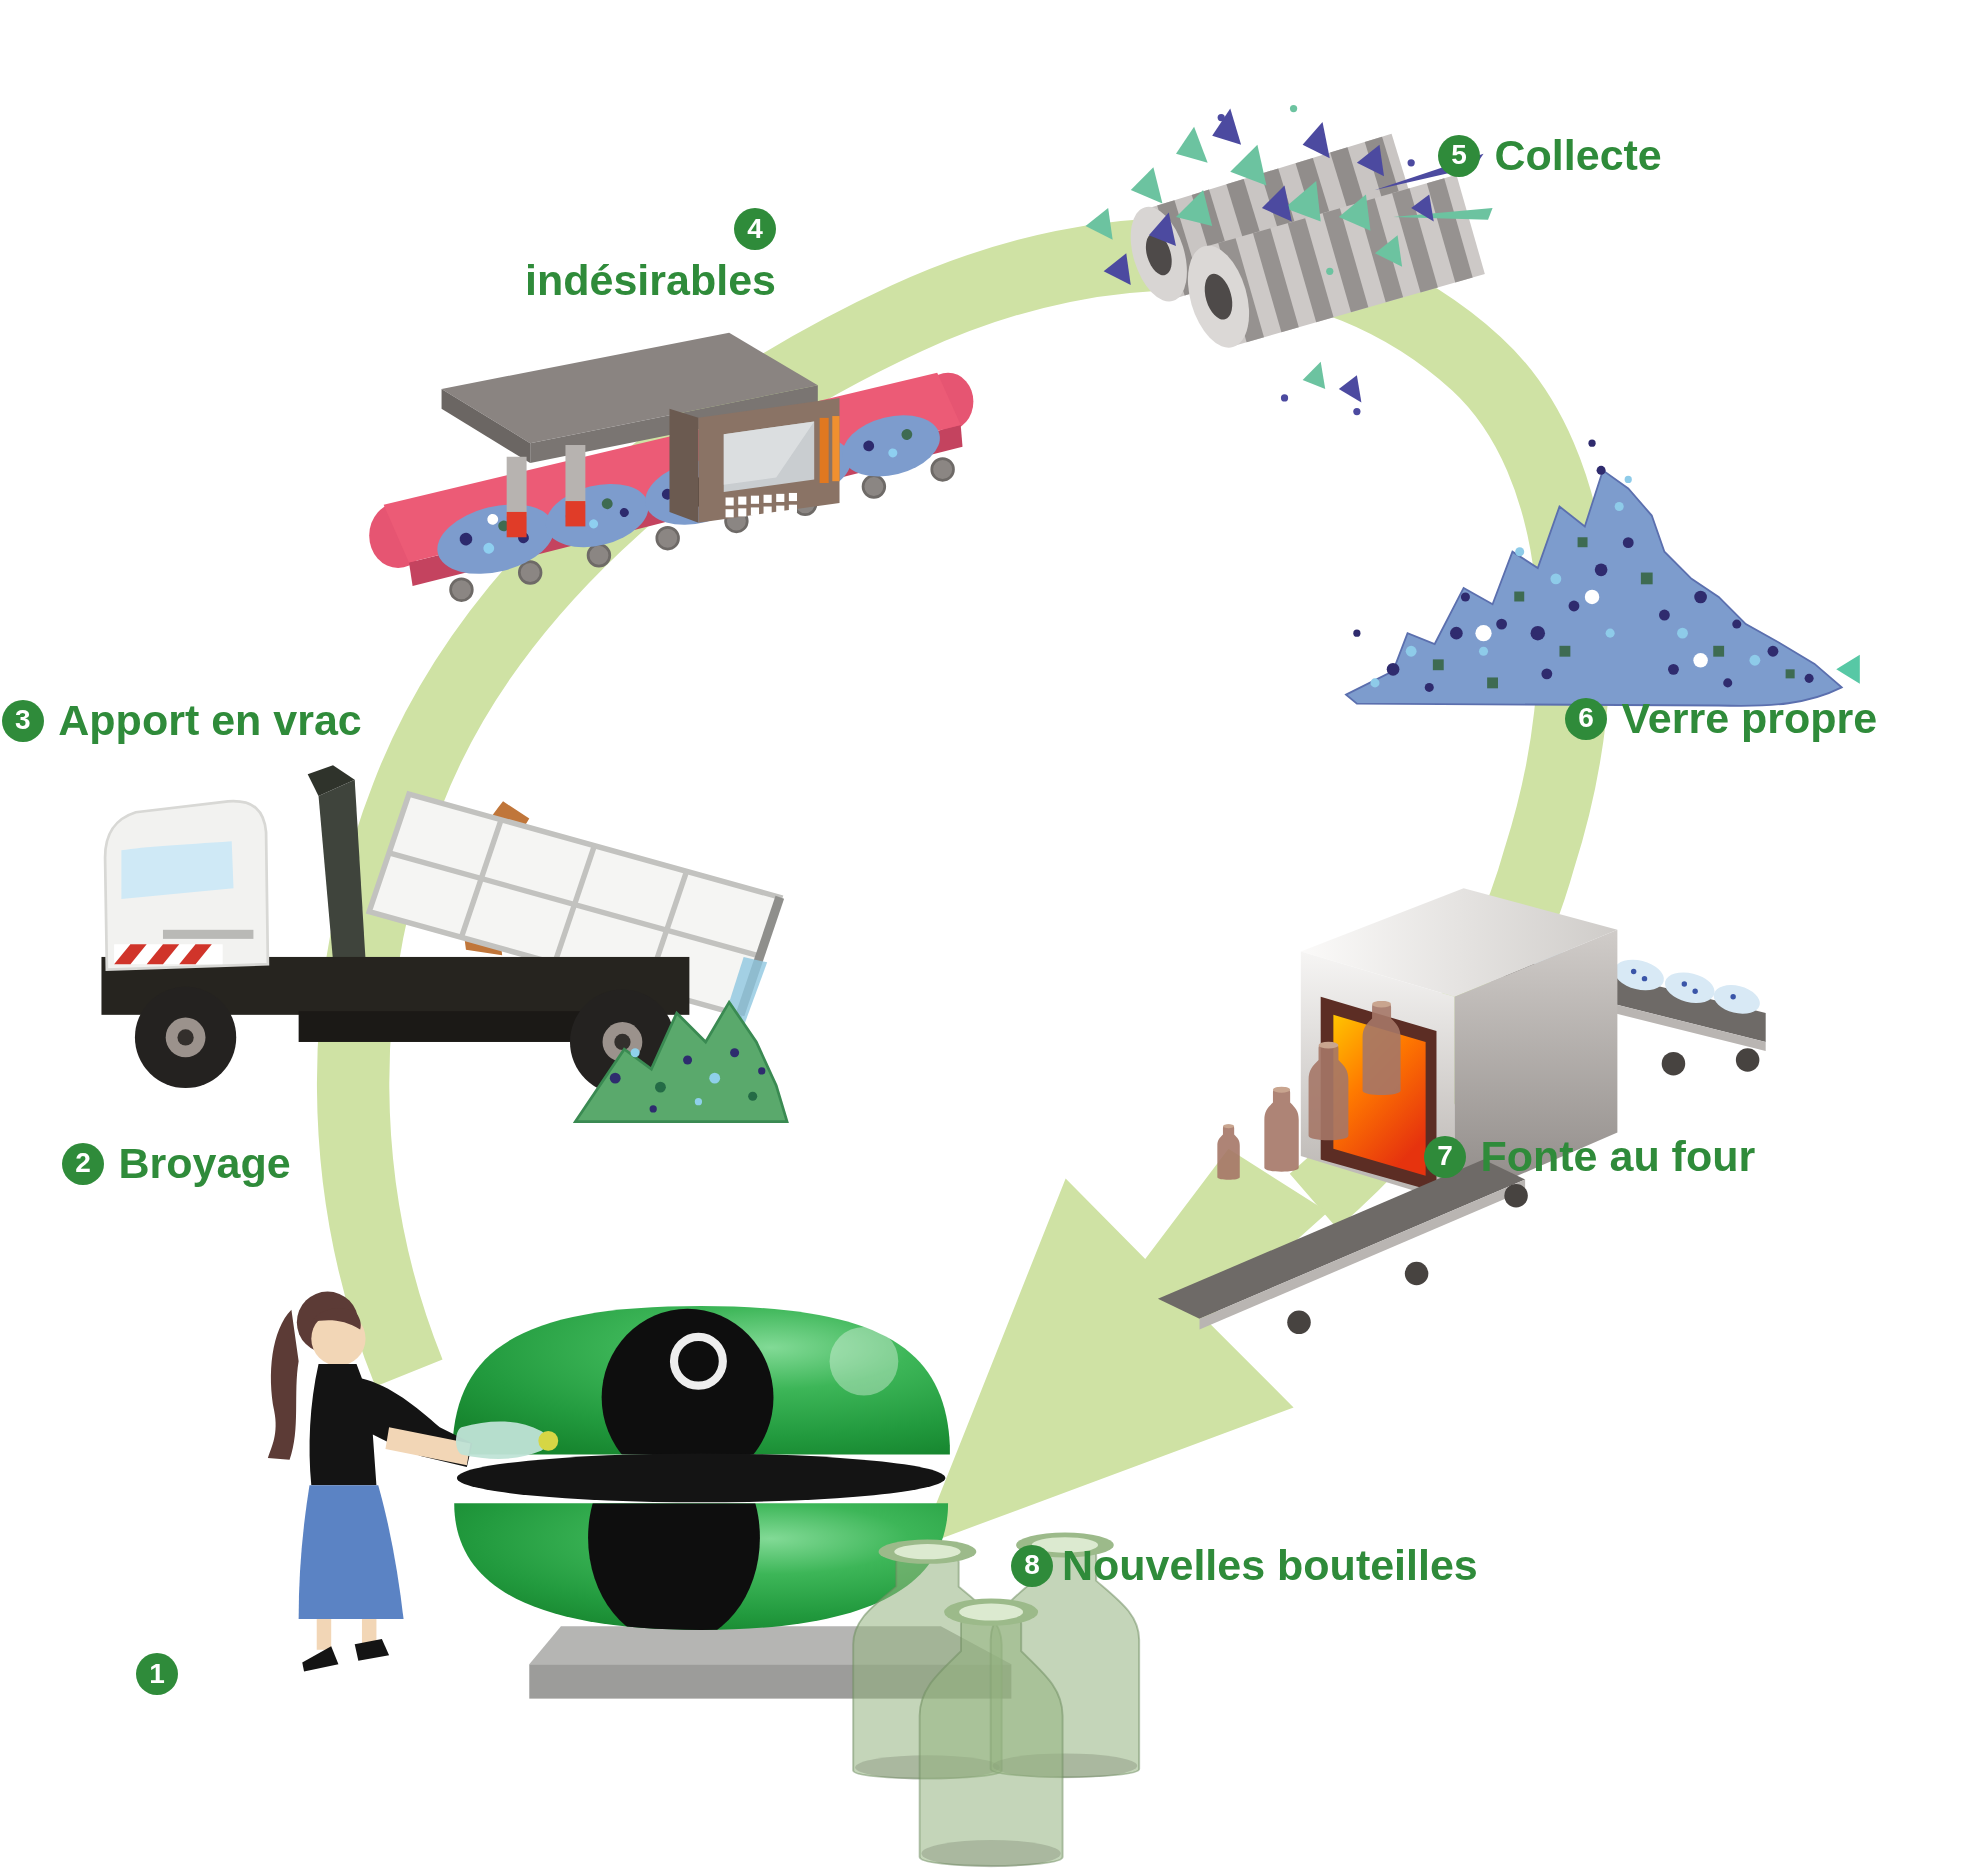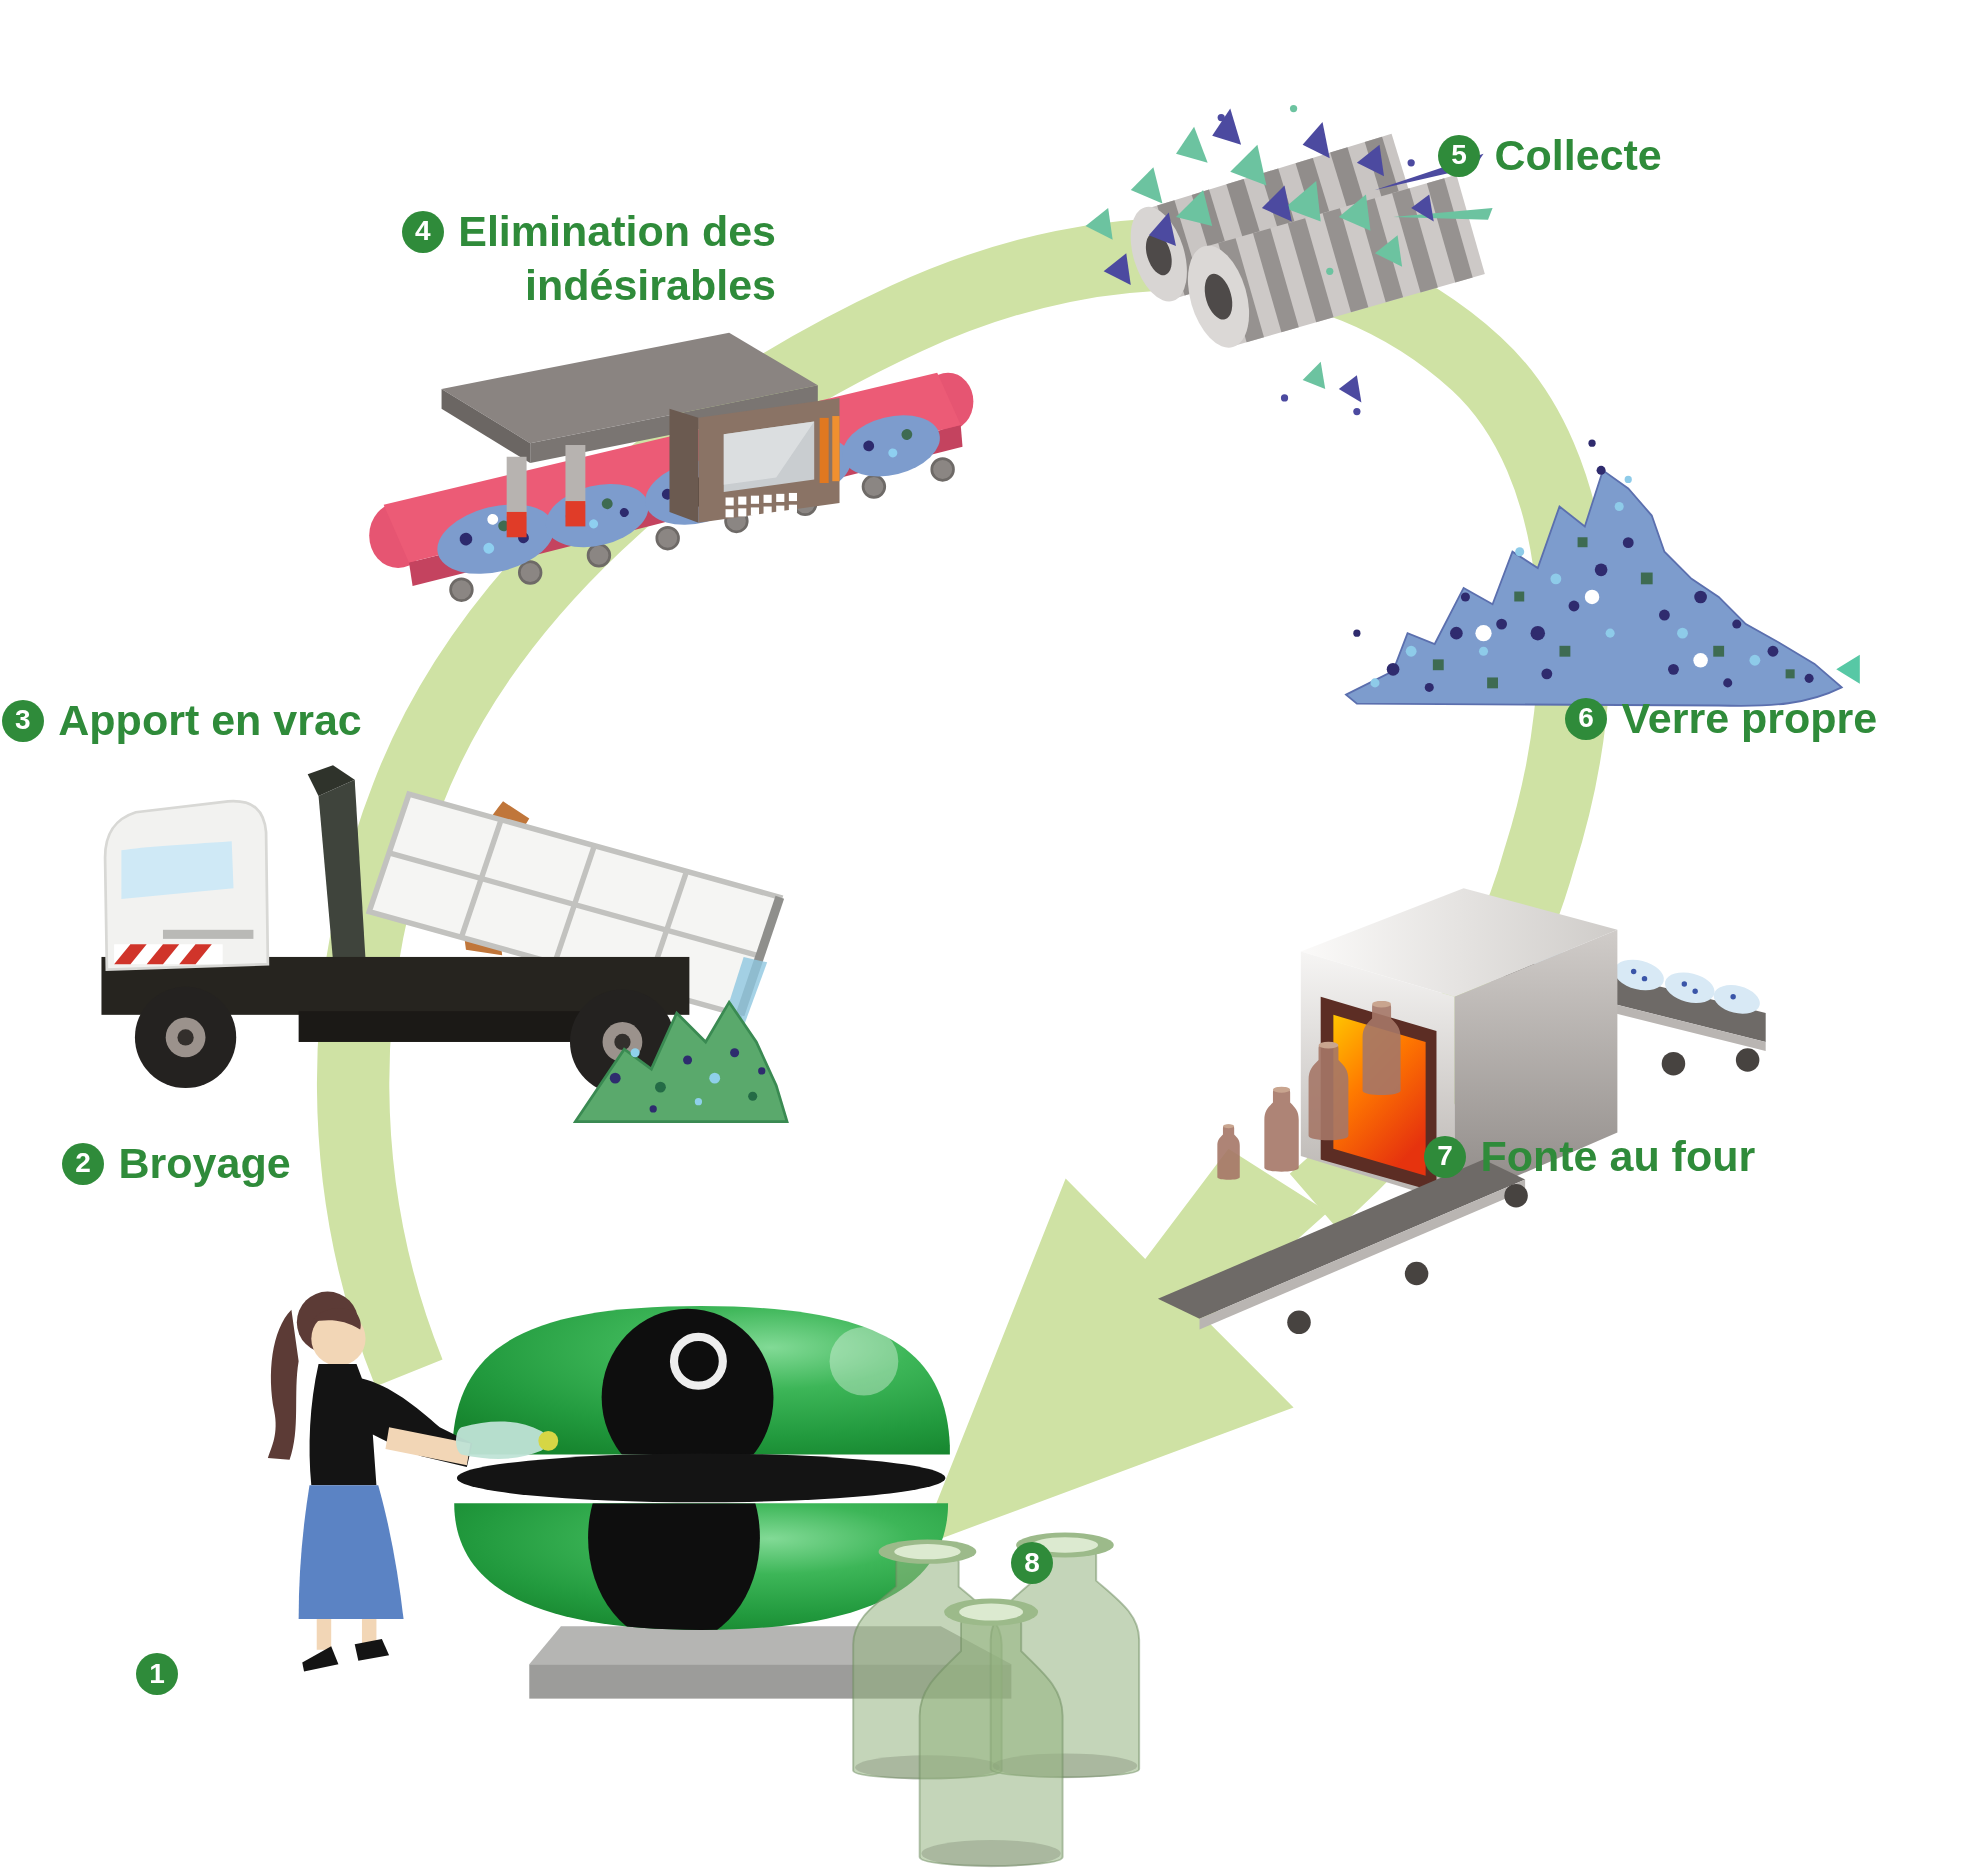--- a/index.html
+++ b/index.html
@@ -420,21 +420,20 @@
   </div>
 
   <div class="step-label" style="left:1.8px;top:697px;">
     <span class="badge">3</span>
     <span>Apport en vrac</span>
   </div>
 
   <div class="step-label step4" style="right:1197px;top:208px;">
     <div class="row">
       <span class="badge">4</span>
-      <span>Elimination des</span>
     </div>
     <div class="row">
       <span>indésirables</span>
     </div>
   </div>
 
   <div class="step-label" style="left:1438px;top:132px;">
     <span class="badge">5</span>
     <span>Collecte</span>
   </div>
@@ -444,16 +443,17 @@
     <span>Verre propre</span>
   </div>
 
   <div class="step-label" style="left:1424px;top:1133px;">
     <span class="badge">7</span>
     <span>Fonte au four</span>
   </div>
 
   <div class="step-label" style="left:1011px;top:1542px;gap:9px;">
     <span class="badge">8</span>
+    <span>Nouvelles bouteilles</span>
   </div>
 
 </div>
 
 
 </body></html>

